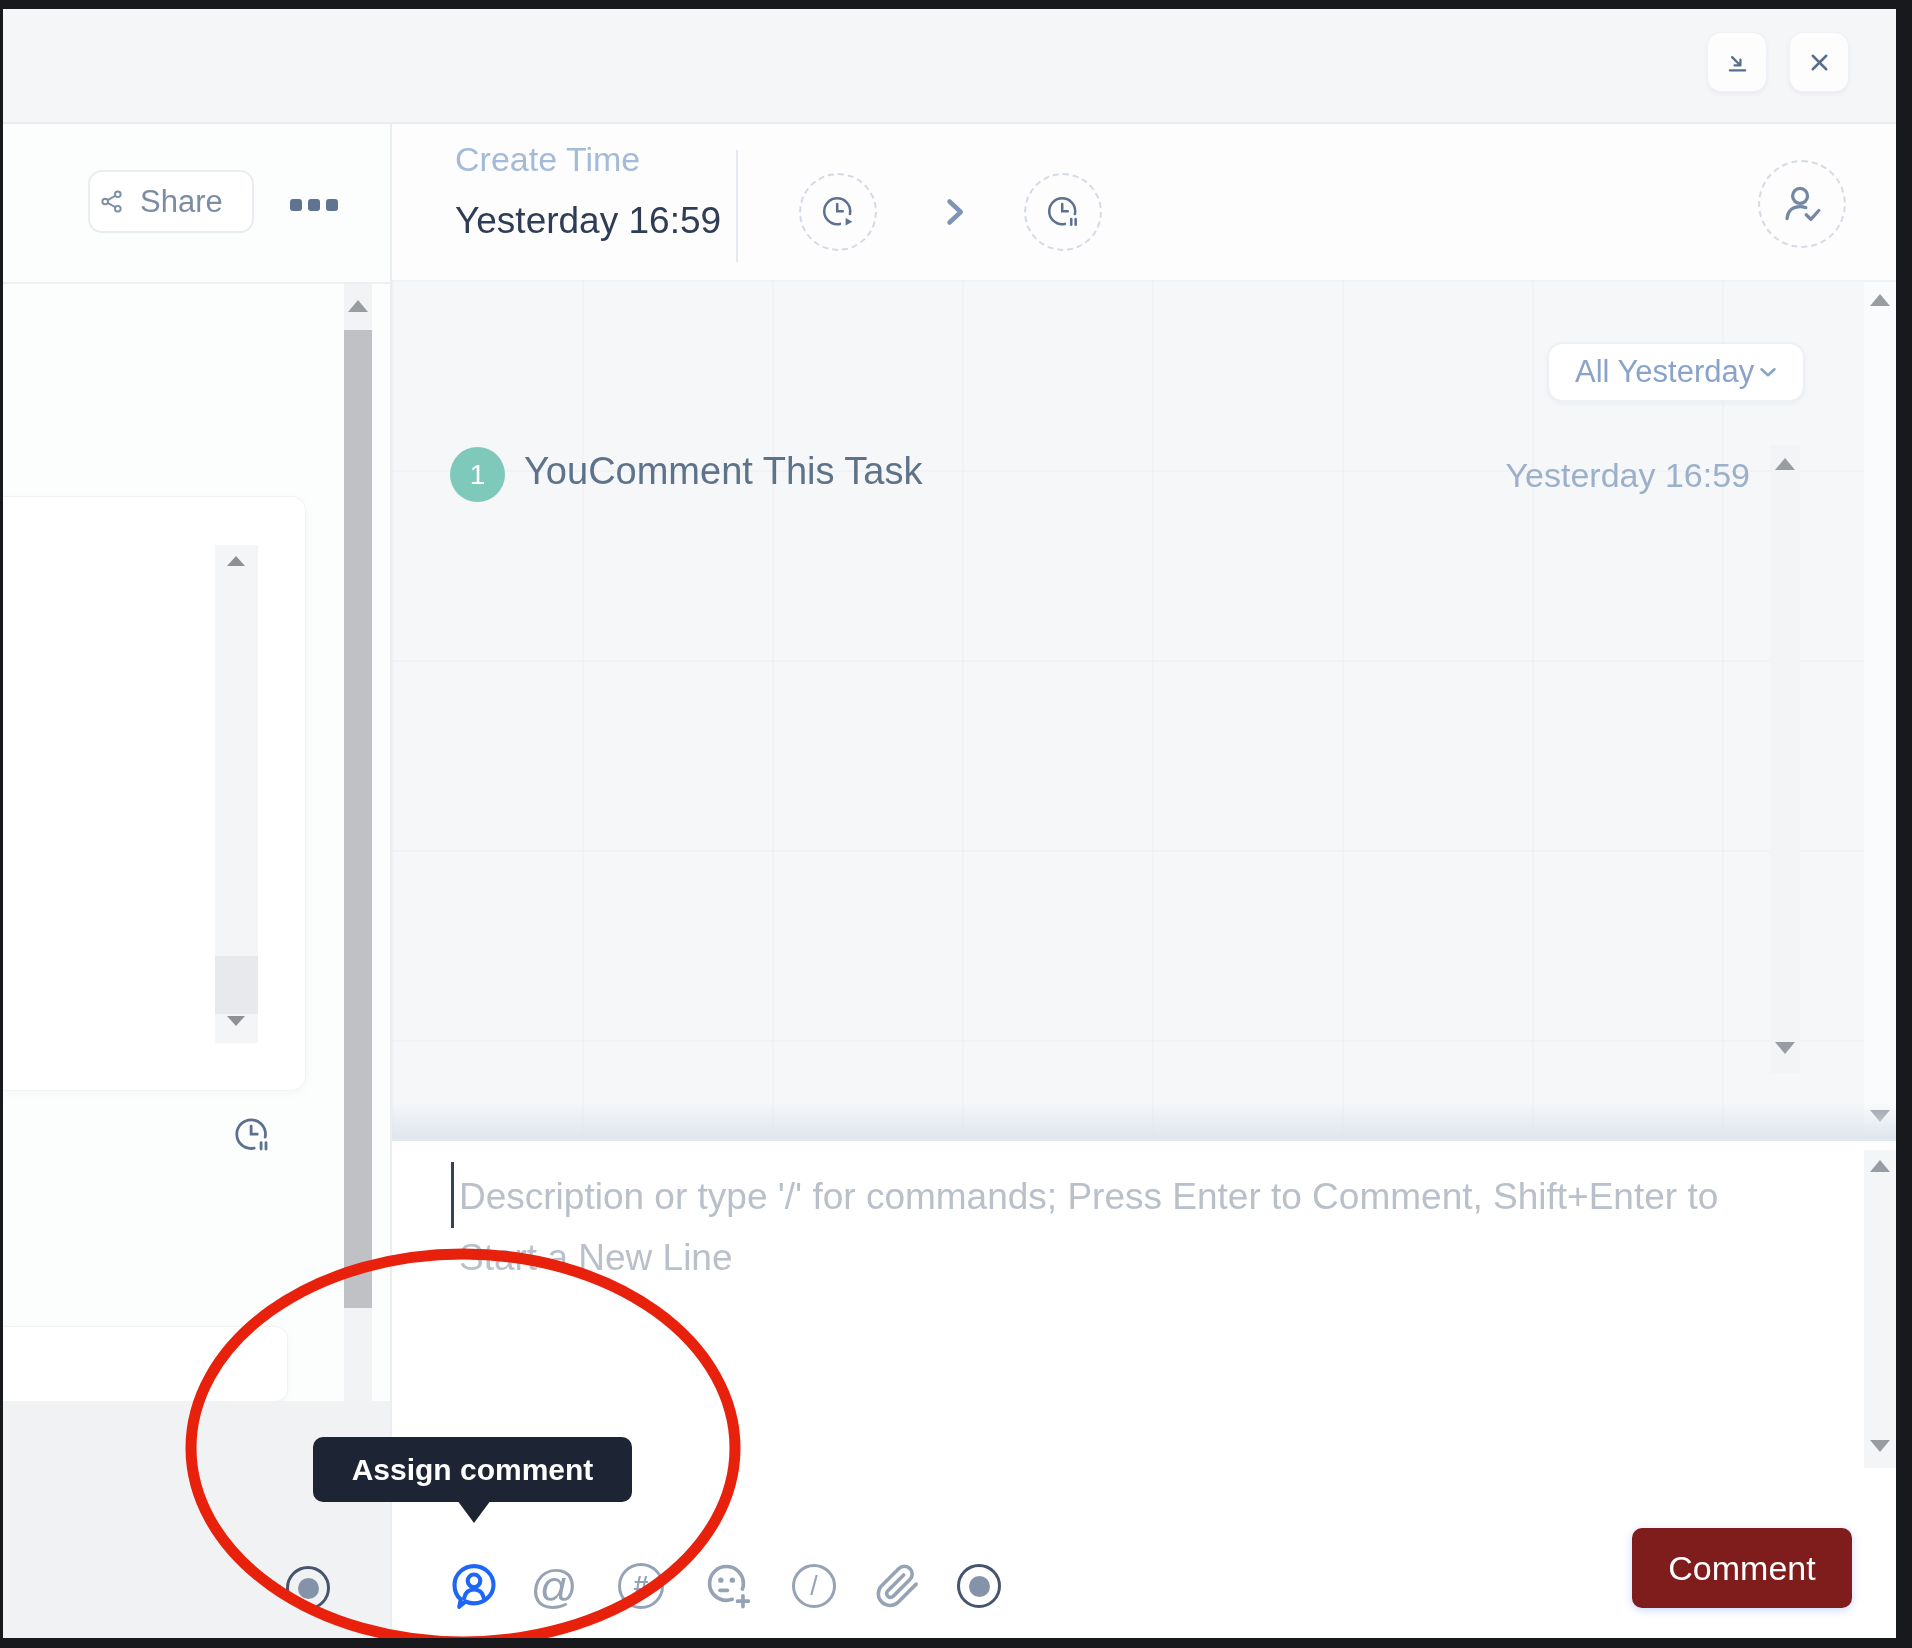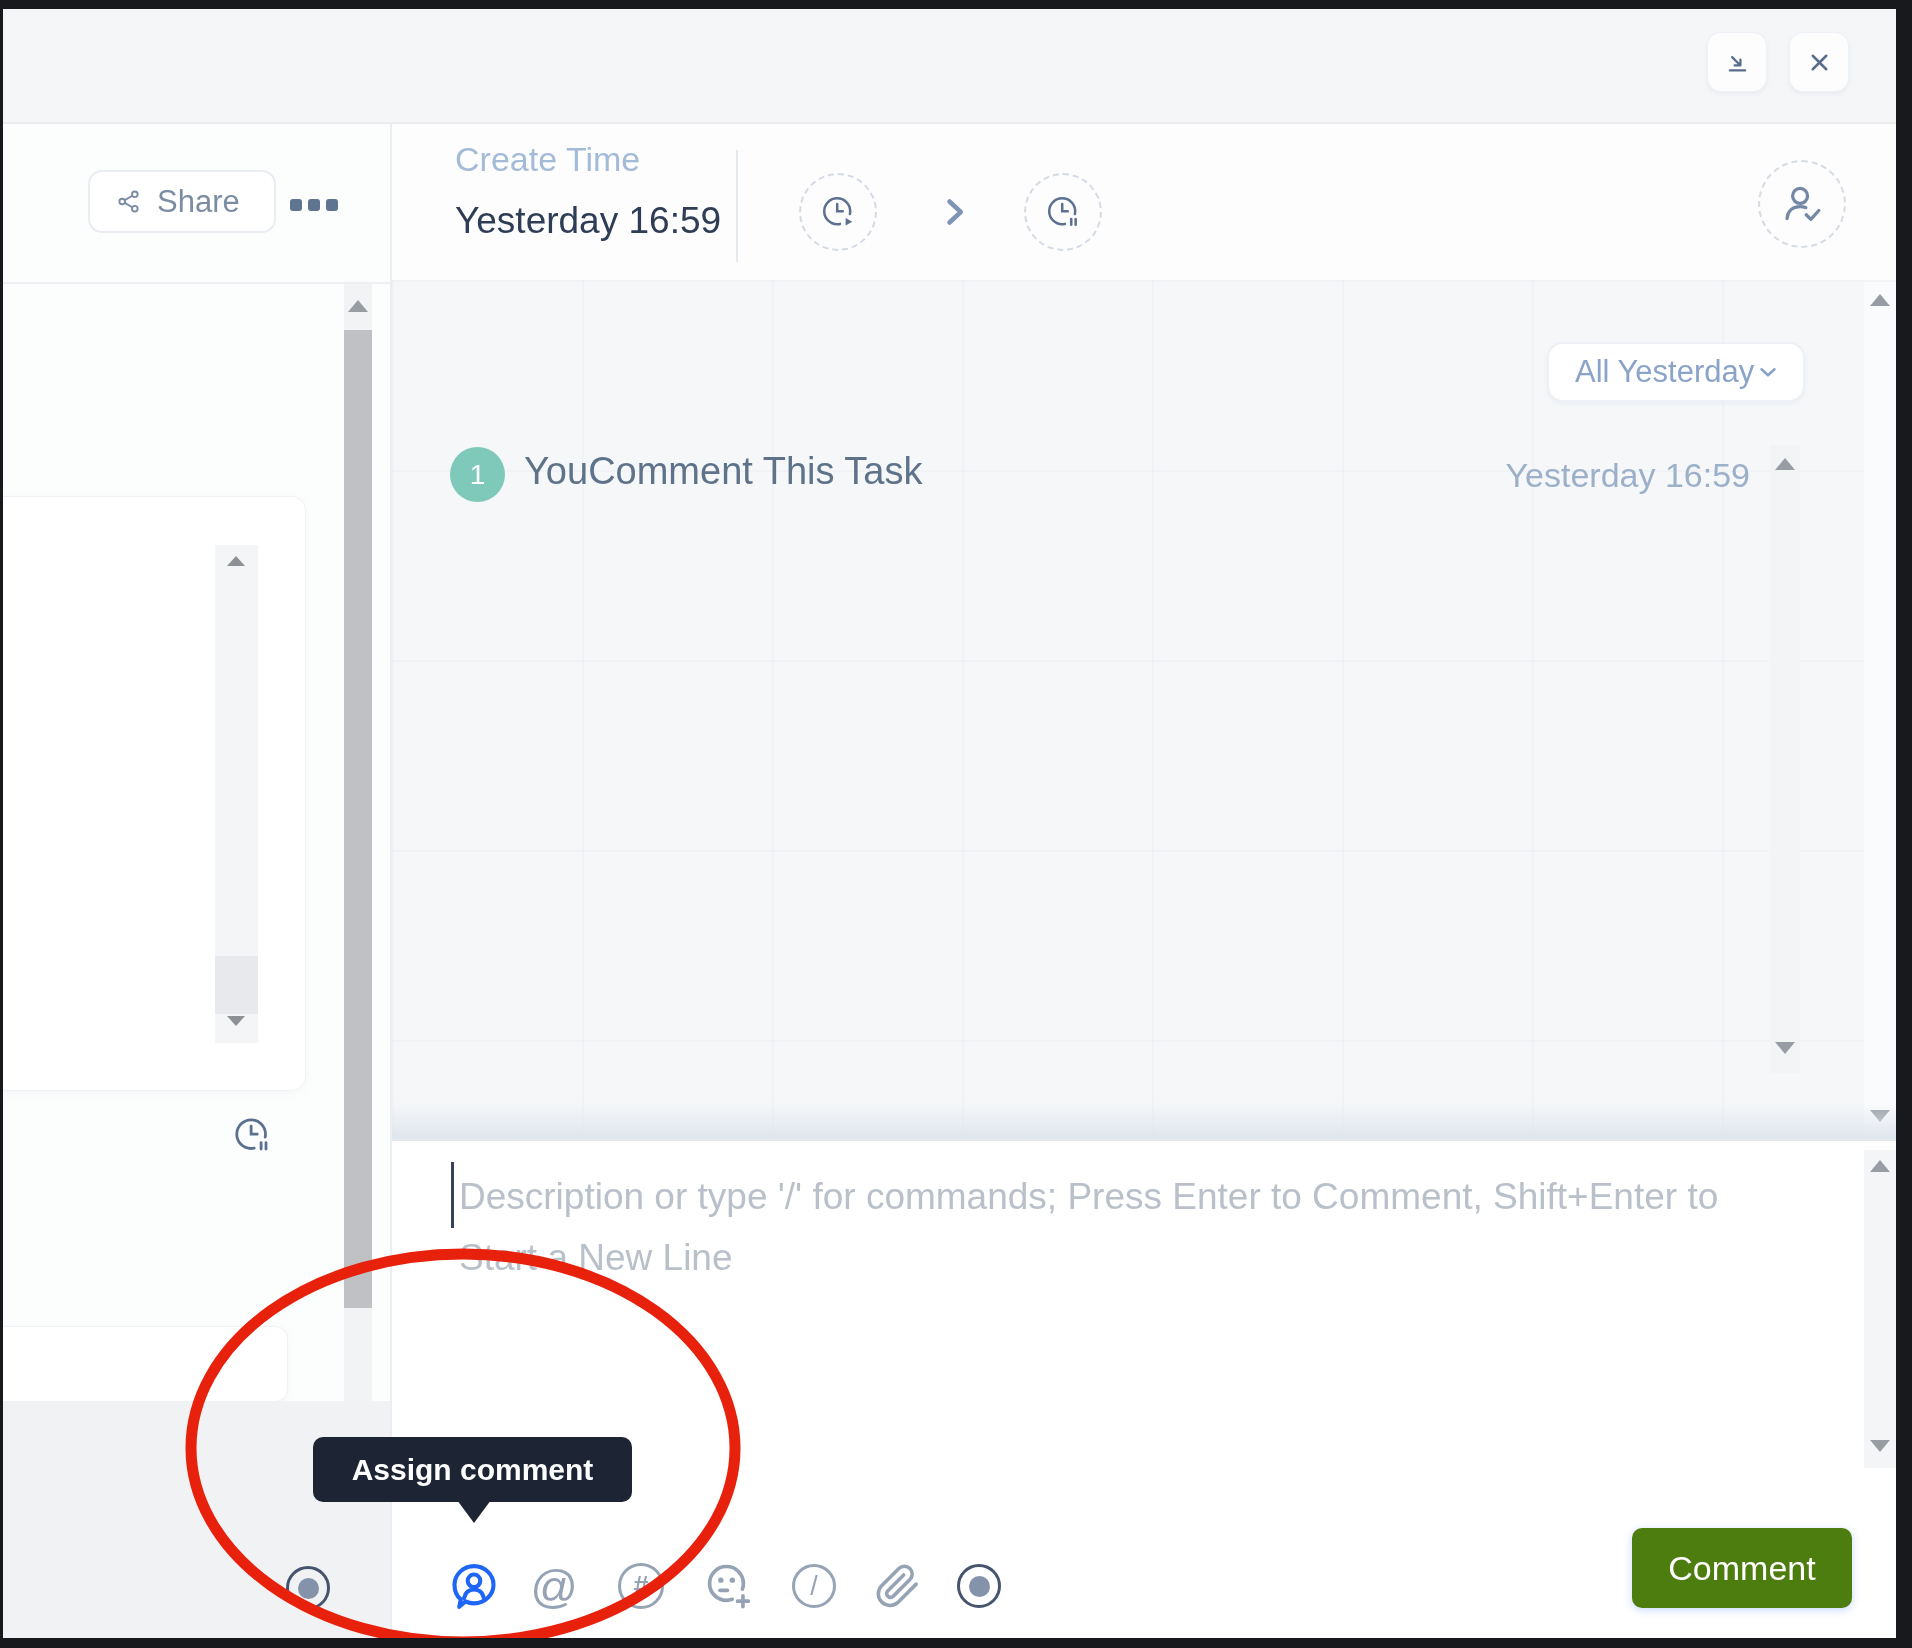--- a/index.html
+++ b/index.html
@@ -12,23 +12,23 @@
   .topbar{left:0;top:8px;width:1912px;height:114px;background:#f5f6f8;}
   .winbtn{position:absolute;width:58px;height:58px;border-radius:13px;background:#fdfdfe;border:none;
           box-shadow:0 0 0 1px #eef1f5,0 2px 5px rgba(150,160,180,.18);cursor:pointer;
           display:flex;align-items:center;justify-content:center;color:#5a6c8c;}
   .topline{left:0;top:122px;width:1912px;height:2px;background:#ececef;}
 
   
   .leftcol{left:3px;top:124px;width:387px;height:1514px;background:#fcfdfd;}
   .leftdiv{left:0;top:282px;width:390px;height:2px;background:#edeff2;}
   .vmaindiv{left:390px;top:122px;width:2px;height:1516px;background:#ebedf0;}
-  .sharebtn{position:absolute;left:88px;top:170px;width:188px;height:63px;border-radius:14px;background:#fff;
+  .sharebtn{position:absolute;left:88px;top:170px;width:166px;height:63px;border-radius:14px;background:#fff;
             border:2px solid #e9edf2;box-sizing:border-box;display:flex;align-items:center;gap:15px;
-            padding-left:25px;color:#7b8ca3;font-size:31px;cursor:pointer;}
+            padding-left:8px;color:#7b8ca3;font-size:31px;cursor:pointer;}
   .morebtn{position:absolute;left:284px;top:192px;width:60px;height:26px;display:flex;gap:6px;align-items:center;
            background:none;border:none;cursor:pointer;}
   .morebtn i{display:block;width:12px;height:12px;border-radius:3px;background:#5f7490;}
 
   .card{position:absolute;background:#fff;box-shadow:0 0 0 1px #f0f2f5,0 2px 8px rgba(160,172,188,.10);}
 
   
   .sbtrack{position:absolute;background:#f2f3f5;}
   .sbthumb{position:absolute;background:#bfc1c4;}
   .tri-up,.tri-down{position:absolute;width:0;height:0;border-left:10px solid transparent;border-right:10px solid transparent;cursor:pointer;}
@@ -65,21 +65,21 @@
   .compane{left:392px;top:1141px;width:1504px;height:497px;background:#fff;}
   .caret{left:451px;top:1162px;width:3px;height:66px;background:#36415a;}
   .placeholder{position:absolute;left:459px;top:1166px;width:1320px;font-size:37px;line-height:61px;color:#b9c0c9;cursor:text;}
   .toolbtn{position:absolute;background:none;border:none;padding:0;cursor:pointer;display:flex;align-items:center;justify-content:center;}
   .ringicon{width:46px;height:46px;border-radius:50%;border:3px solid #95a3b5;box-sizing:border-box;
             display:flex;align-items:center;justify-content:center;color:#95a3b5;}
   .atglyph{font-size:47px;color:#95a3b5;line-height:1;}
   .recicon{width:44px;height:44px;border-radius:50%;border:3px solid #46546d;box-sizing:border-box;
            display:flex;align-items:center;justify-content:center;}
   .recdot{width:21px;height:21px;border-radius:50%;background:#8493aa;}
-  .commentbtn{position:absolute;left:1632px;top:1528px;width:220px;height:80px;background:#4d7c0f;border:none;
+  .commentbtn{position:absolute;left:1632px;top:1528px;width:220px;height:80px;background:#7f1d1d;border:none;
               border-radius:10px;color:#fff;font-size:34px;font-weight:500;cursor:pointer;
               box-shadow:0 2px 8px rgba(36,99,241,.25);text-align:center;}
 
   
   .tooltip{position:absolute;left:313px;top:1437px;width:319px;height:65px;background:#1d2534;border-radius:10px;
            display:flex;align-items:center;justify-content:center;color:#fff;font-size:30px;font-weight:700;z-index:60;}
   .tooltip-tail{position:absolute;left:457px;top:1500px;width:0;height:0;border-left:17px solid transparent;
                 border-right:17px solid transparent;border-top:23px solid #1d2534;z-index:60;}
 
   .annot{position:absolute;left:178px;top:1243px;z-index:90;pointer-events:none;}

